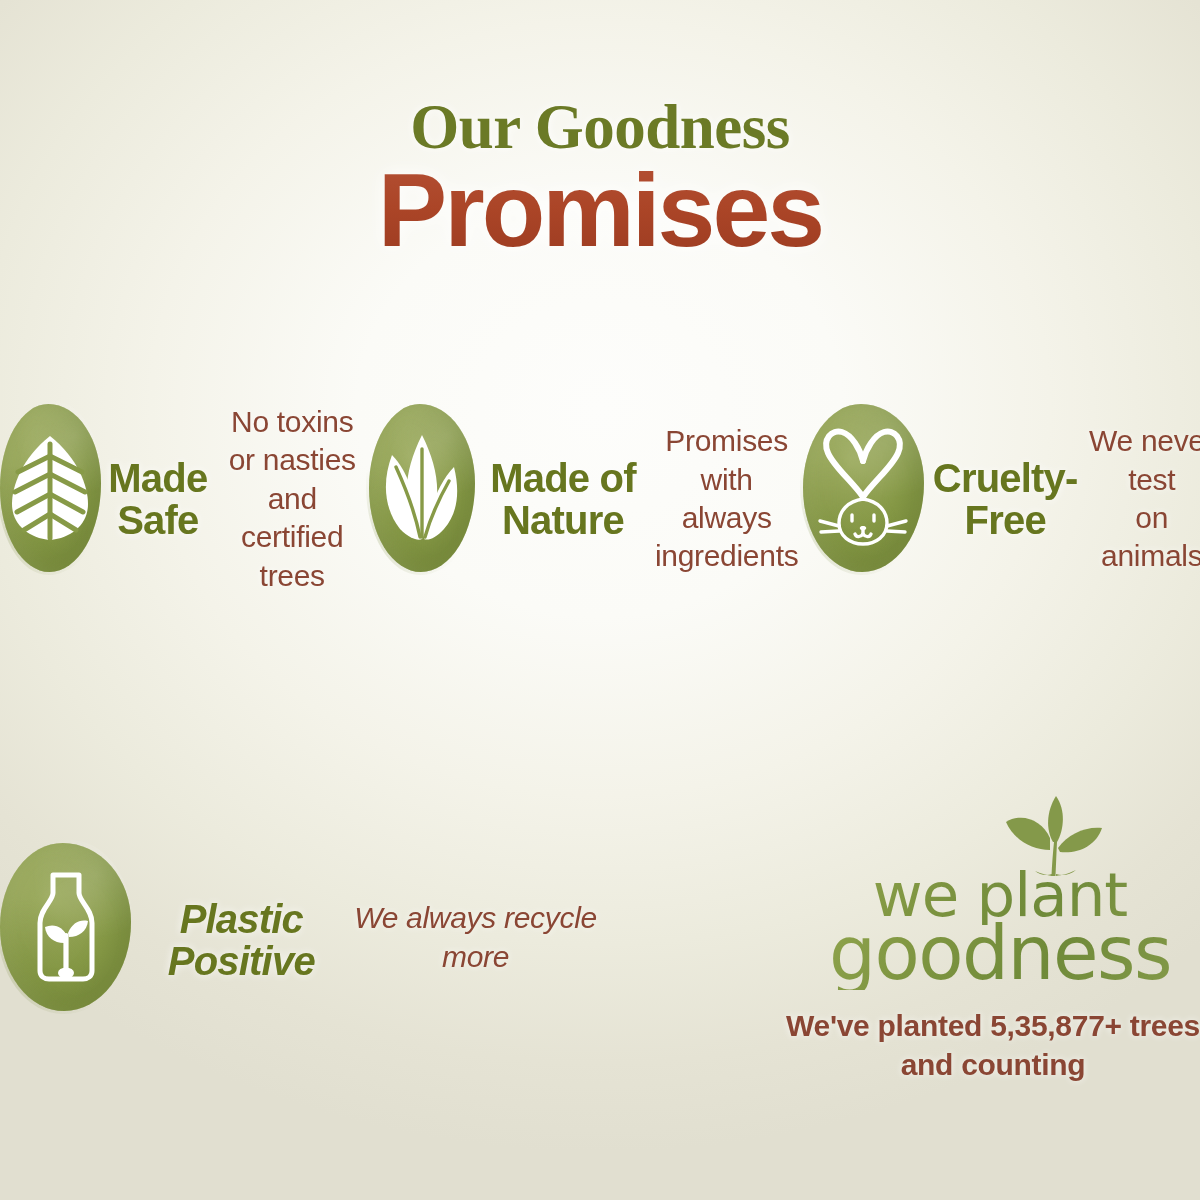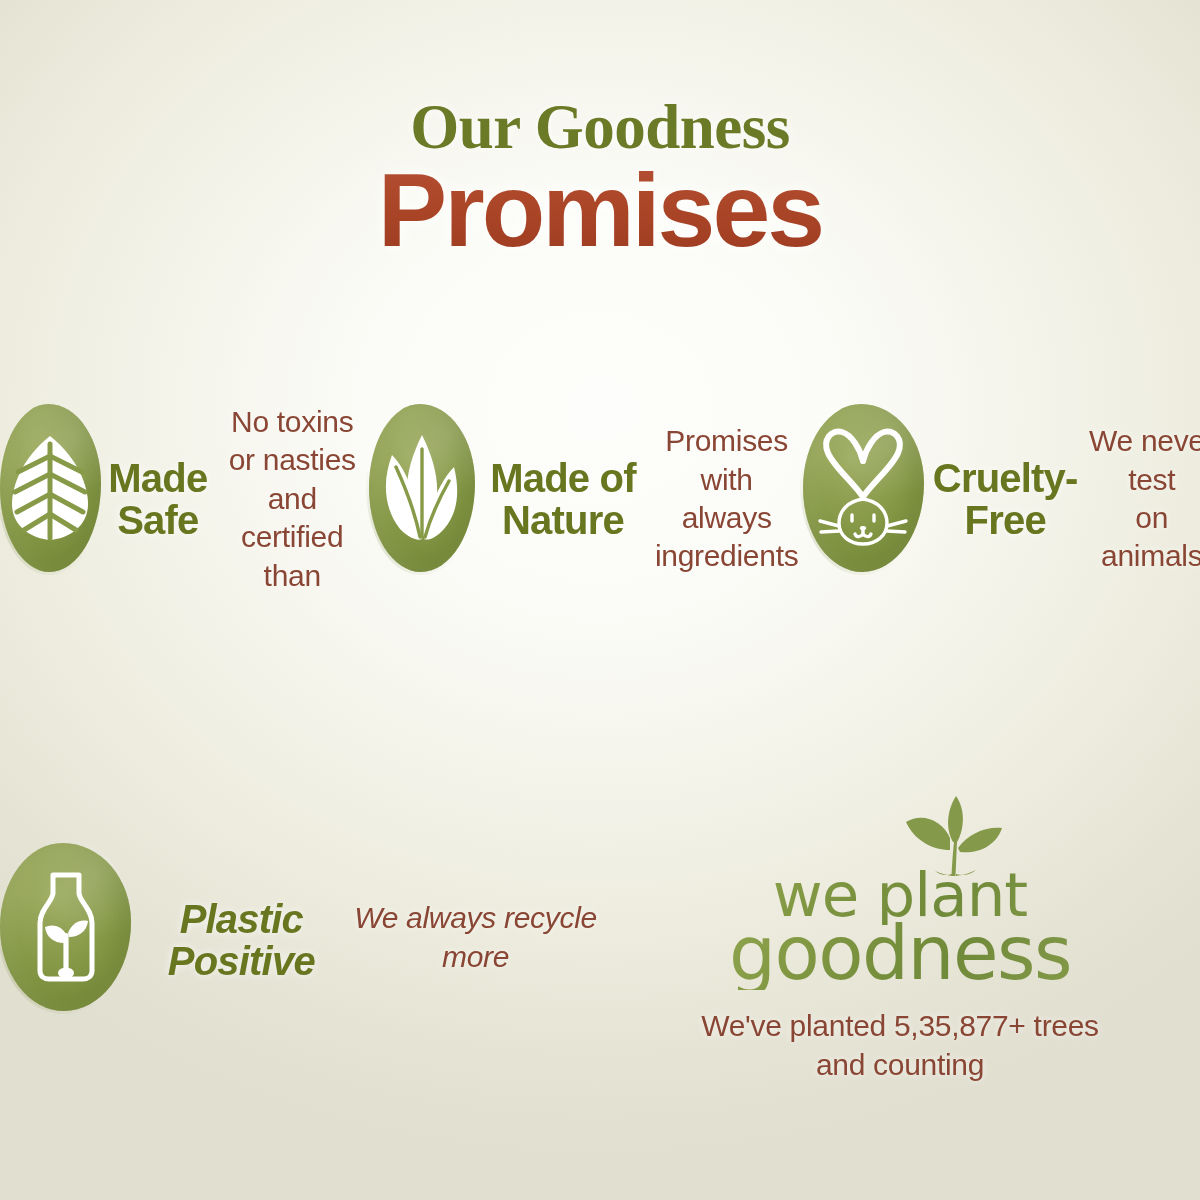--- a/index.html
+++ b/index.html
@@ -135,21 +135,21 @@
 
   
   .row-bottom .promise { flex: 0 0 50%; font-style: italic; }
   .row-bottom .p-title { margin-top: 26px; }
 
   
   .logo-panel {
     flex: 0 0 50%;
     display: flex;
     flex-direction: column;
-    align-items: center;
+    align-items: flex-end;
     text-align: center;
     padding-top: 24px;
   }
   .wpg {
     position: relative;
     width: 400px;
     height: 196px;
   }
   .wpg .sprout {
     position: absolute;
@@ -174,20 +174,21 @@
   .wpg-l1 { top: 70px; font-size: 61px; line-height: 1; }
   .wpg-l2 { top: 122px; font-size: 74px; line-height: 1; letter-spacing: -1.5px; }
 
   .trees-text {
     margin-top: 16px;
     font-size: 30px;
     color: #8a4634;
     line-height: 1.3;
     letter-spacing: -0.3px;
     text-shadow: 0 0 7px rgba(255,255,255,0.75);
+    font-weight: bold;
   }
   .trees-text span { display: block; }
 </style>
 </head>
 <body>
 
 <div id="poster">
 
   <div class="title-block">
     <div class="title-line1">Our Goodness</div>
@@ -206,21 +207,21 @@
             <path d="M14 38 L46 22 L78 38"></path>
             <path d="M11 58 L46 40 L81 58"></path>
             <path d="M13 78 L46 60 L79 78"></path>
             <path d="M20 96 L46 80 L72 96"></path>
           </g>
         </svg>
       </div>
       <div class="p-title">Made Safe</div>
       <div class="p-desc">
         <span>No toxins or nasties</span>
-        <span>and certified than</span>
+        <span>and certified trees</span>
       </div>
     </div>
 
     <div class="promise">
       <div class="badge">
         <div class="blob"></div>
         <svg width="104" height="110" viewBox="0 0 104 110">
 
           <path d="M52 2 C40 26 34 50 38 72 C40 86 46 98 52 106 C58 98 64 86 66 72 C70 50 64 26 52 2 Z" fill="#ffffff"></path>
 

